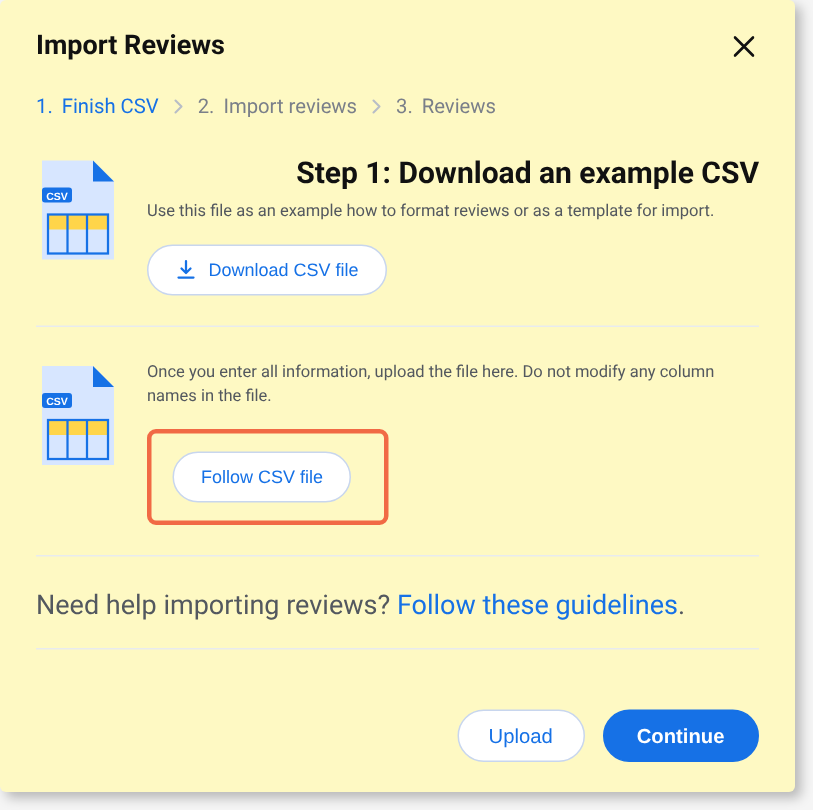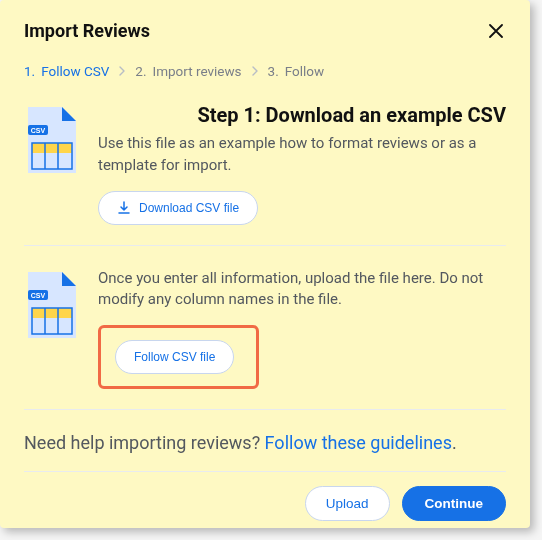--- a/index.html
+++ b/index.html
@@ -67,21 +67,21 @@
     }
     .section-body { flex:1; }
     .section-title {
       font-size: 20px;
       font-weight: 700;
       color:#111;
       margin-bottom: 6px;
       text-align: right;
     }
     .section-desc {
-      font-size: 15px;
+      font-size: 11px;
       color:#53585f;
       line-height: 1.45;
       margin-bottom: 14px;
     }
     .pill-btn {
       display:inline-flex;
       align-items:center;
       gap:8px;
       border:1px solid #c8d6ee;
       color:#1671e6;
@@ -146,39 +146,39 @@
     <div class="close-btn">
       <svg viewBox="0 0 14 14">
           <path d="M1 1 L13 13 M13 1 L1 13" stroke="#111" stroke-width="1.8" stroke-linecap="round"></path>
         </svg>
     </div>
   </div>
 
   <div class="stepper">
     <div class="step active">
       <span class="step-num">1.</span>
-      <span>Follow CSV</span>
+      <span>Finish CSV</span>
     </div>
     <span class="chev">
         <svg viewBox="0 0 6 10">
           <path d="M1 1 L5 5 L1 9" stroke="#b8bdc6" stroke-width="1.4" fill="none" stroke-linecap="round" stroke-linejoin="round"></path>
         </svg>
       </span>
     <div class="step">
       <span class="step-num">2.</span>
       <span>Import reviews</span>
     </div>
     <span class="chev">
         <svg viewBox="0 0 6 10">
           <path d="M1 1 L5 5 L1 9" stroke="#b8bdc6" stroke-width="1.4" fill="none" stroke-linecap="round" stroke-linejoin="round"></path>
         </svg>
       </span>
     <div class="step">
       <span class="step-num">3.</span>
-      <span>Follow</span>
+      <span>Reviews</span>
     </div>
   </div>
 
   <div class="section">
     <div class="csv-icon">
       <svg viewBox="0 0 56 70" width="56" height="70">
         <path d="M4 2 H38 L52 16 V68 H4 Z" fill="#d7e6ff" stroke="none"></path>
         <path d="M38 2 L52 16 H38 Z" fill="#1671e6"></path>
         <rect x="4" y="20" width="20" height="10" rx="2" fill="#1671e6"></rect>
         <text x="14" y="28" font-size="7" font-weight="700" fill="#fff" text-anchor="middle" font-family="Arial">CSV</text>

